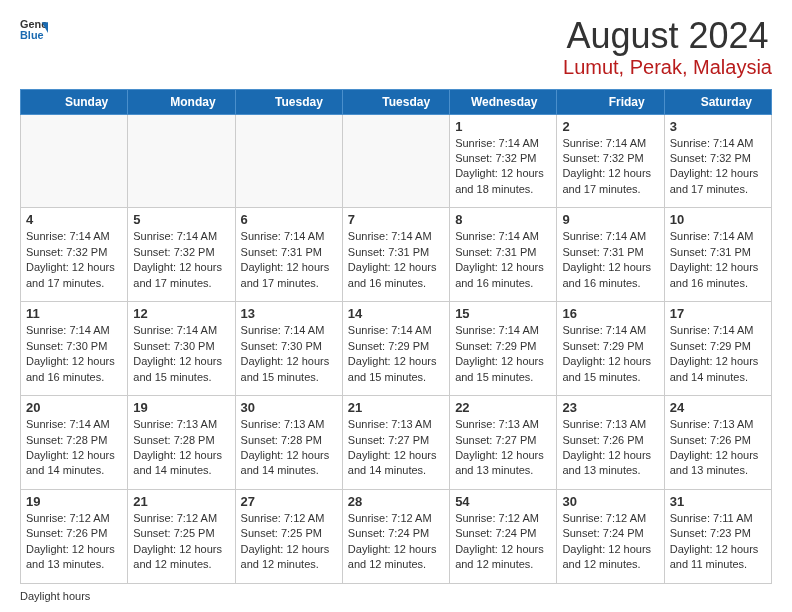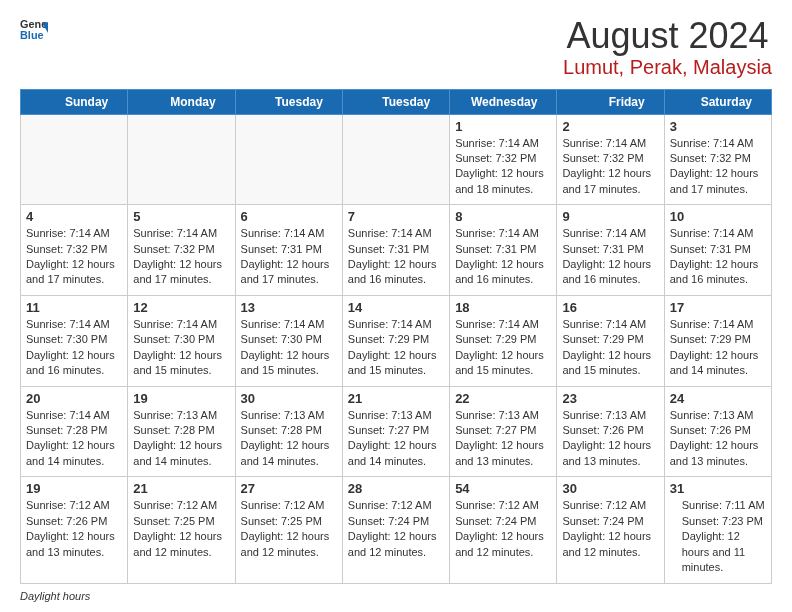--- a/index.html
+++ b/index.html
@@ -84,21 +84,20 @@
       color: #333;
       line-height: 1.4;
     }
     .footer {
       margin-top: 6px;
       font-size: 11px;
       color: #555;
       display: flex;
       align-items: flex-start;
       gap: 6px;
-      font-style: italic;
     }
     .footer-label {
       font-size: 11px;
       color: #333;
     }
   </style>
 </head>
 <body>
 
 <div class="page">
@@ -217,21 +216,21 @@
 Sunset: 7:30 PM
 Daylight: 12 hours and 15 minutes.</div>
           </td>
           <td>
             <span class="day-number">14</span>
             <div class="day-info" style="white-space: pre-line;">Sunrise: 7:14 AM
 Sunset: 7:29 PM
 Daylight: 12 hours and 15 minutes.</div>
           </td>
           <td>
-            <span class="day-number">18</span>
+            <span class="day-number">15</span>
             <div class="day-info" style="white-space: pre-line;">Sunrise: 7:14 AM
 Sunset: 7:29 PM
 Daylight: 12 hours and 15 minutes.</div>
           </td>
           <td>
             <span class="day-number">16</span>
             <div class="day-info" style="white-space: pre-line;">Sunrise: 7:14 AM
 Sunset: 7:29 PM
 Daylight: 12 hours and 15 minutes.</div>
           </td>
@@ -318,21 +317,21 @@
 Daylight: 12 hours and 12 minutes.</div>
           </td>
           <td>
             <span class="day-number">30</span>
             <div class="day-info" style="white-space: pre-line;">Sunrise: 7:12 AM
 Sunset: 7:24 PM
 Daylight: 12 hours and 12 minutes.</div>
           </td>
           <td>
             <span class="day-number">31</span>
-            <div class="day-info" style="white-space: pre-line; margin-left: 12px;">Sunrise: 7:11 AM
+            <div class="day-info" style="white-space: pre-line;">Sunrise: 7:11 AM
 Sunset: 7:23 PM
 Daylight: 12 hours and 11 minutes.</div>
           </td>
         </tr>
       </tbody>
   </table>
 
   <div class="footer">
     <span class="footer-label">Daylight hours</span>
   </div>

